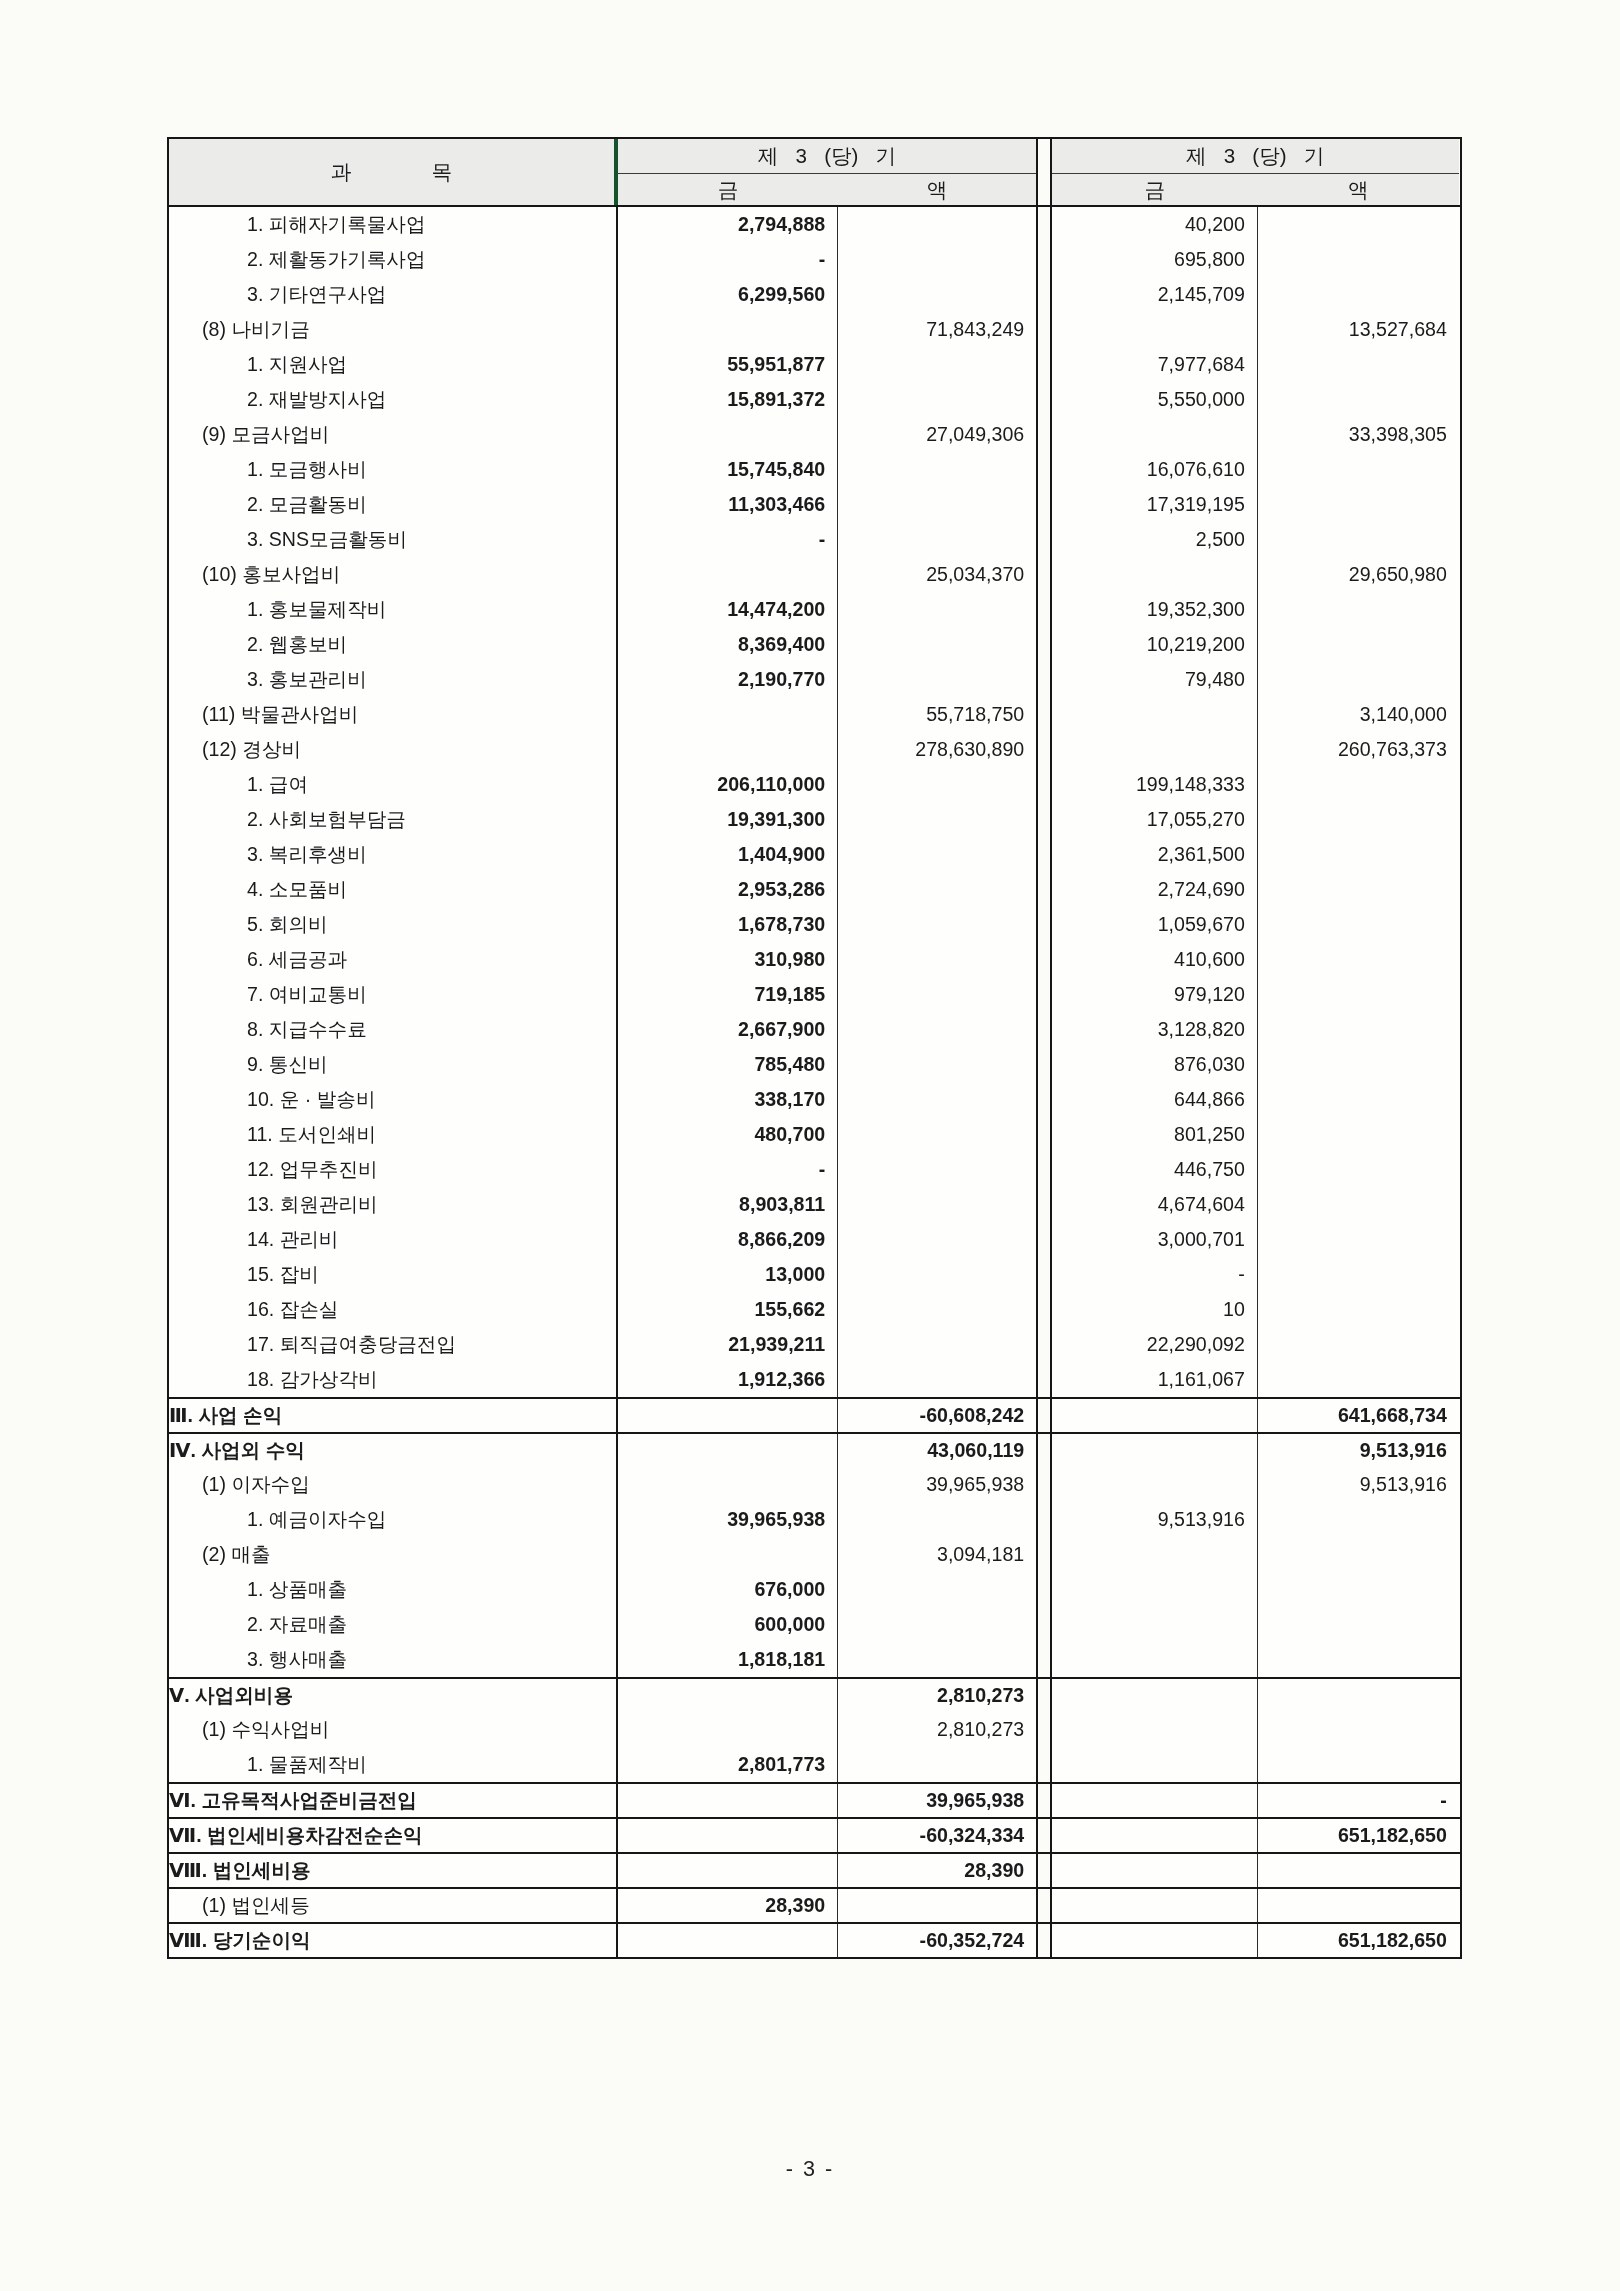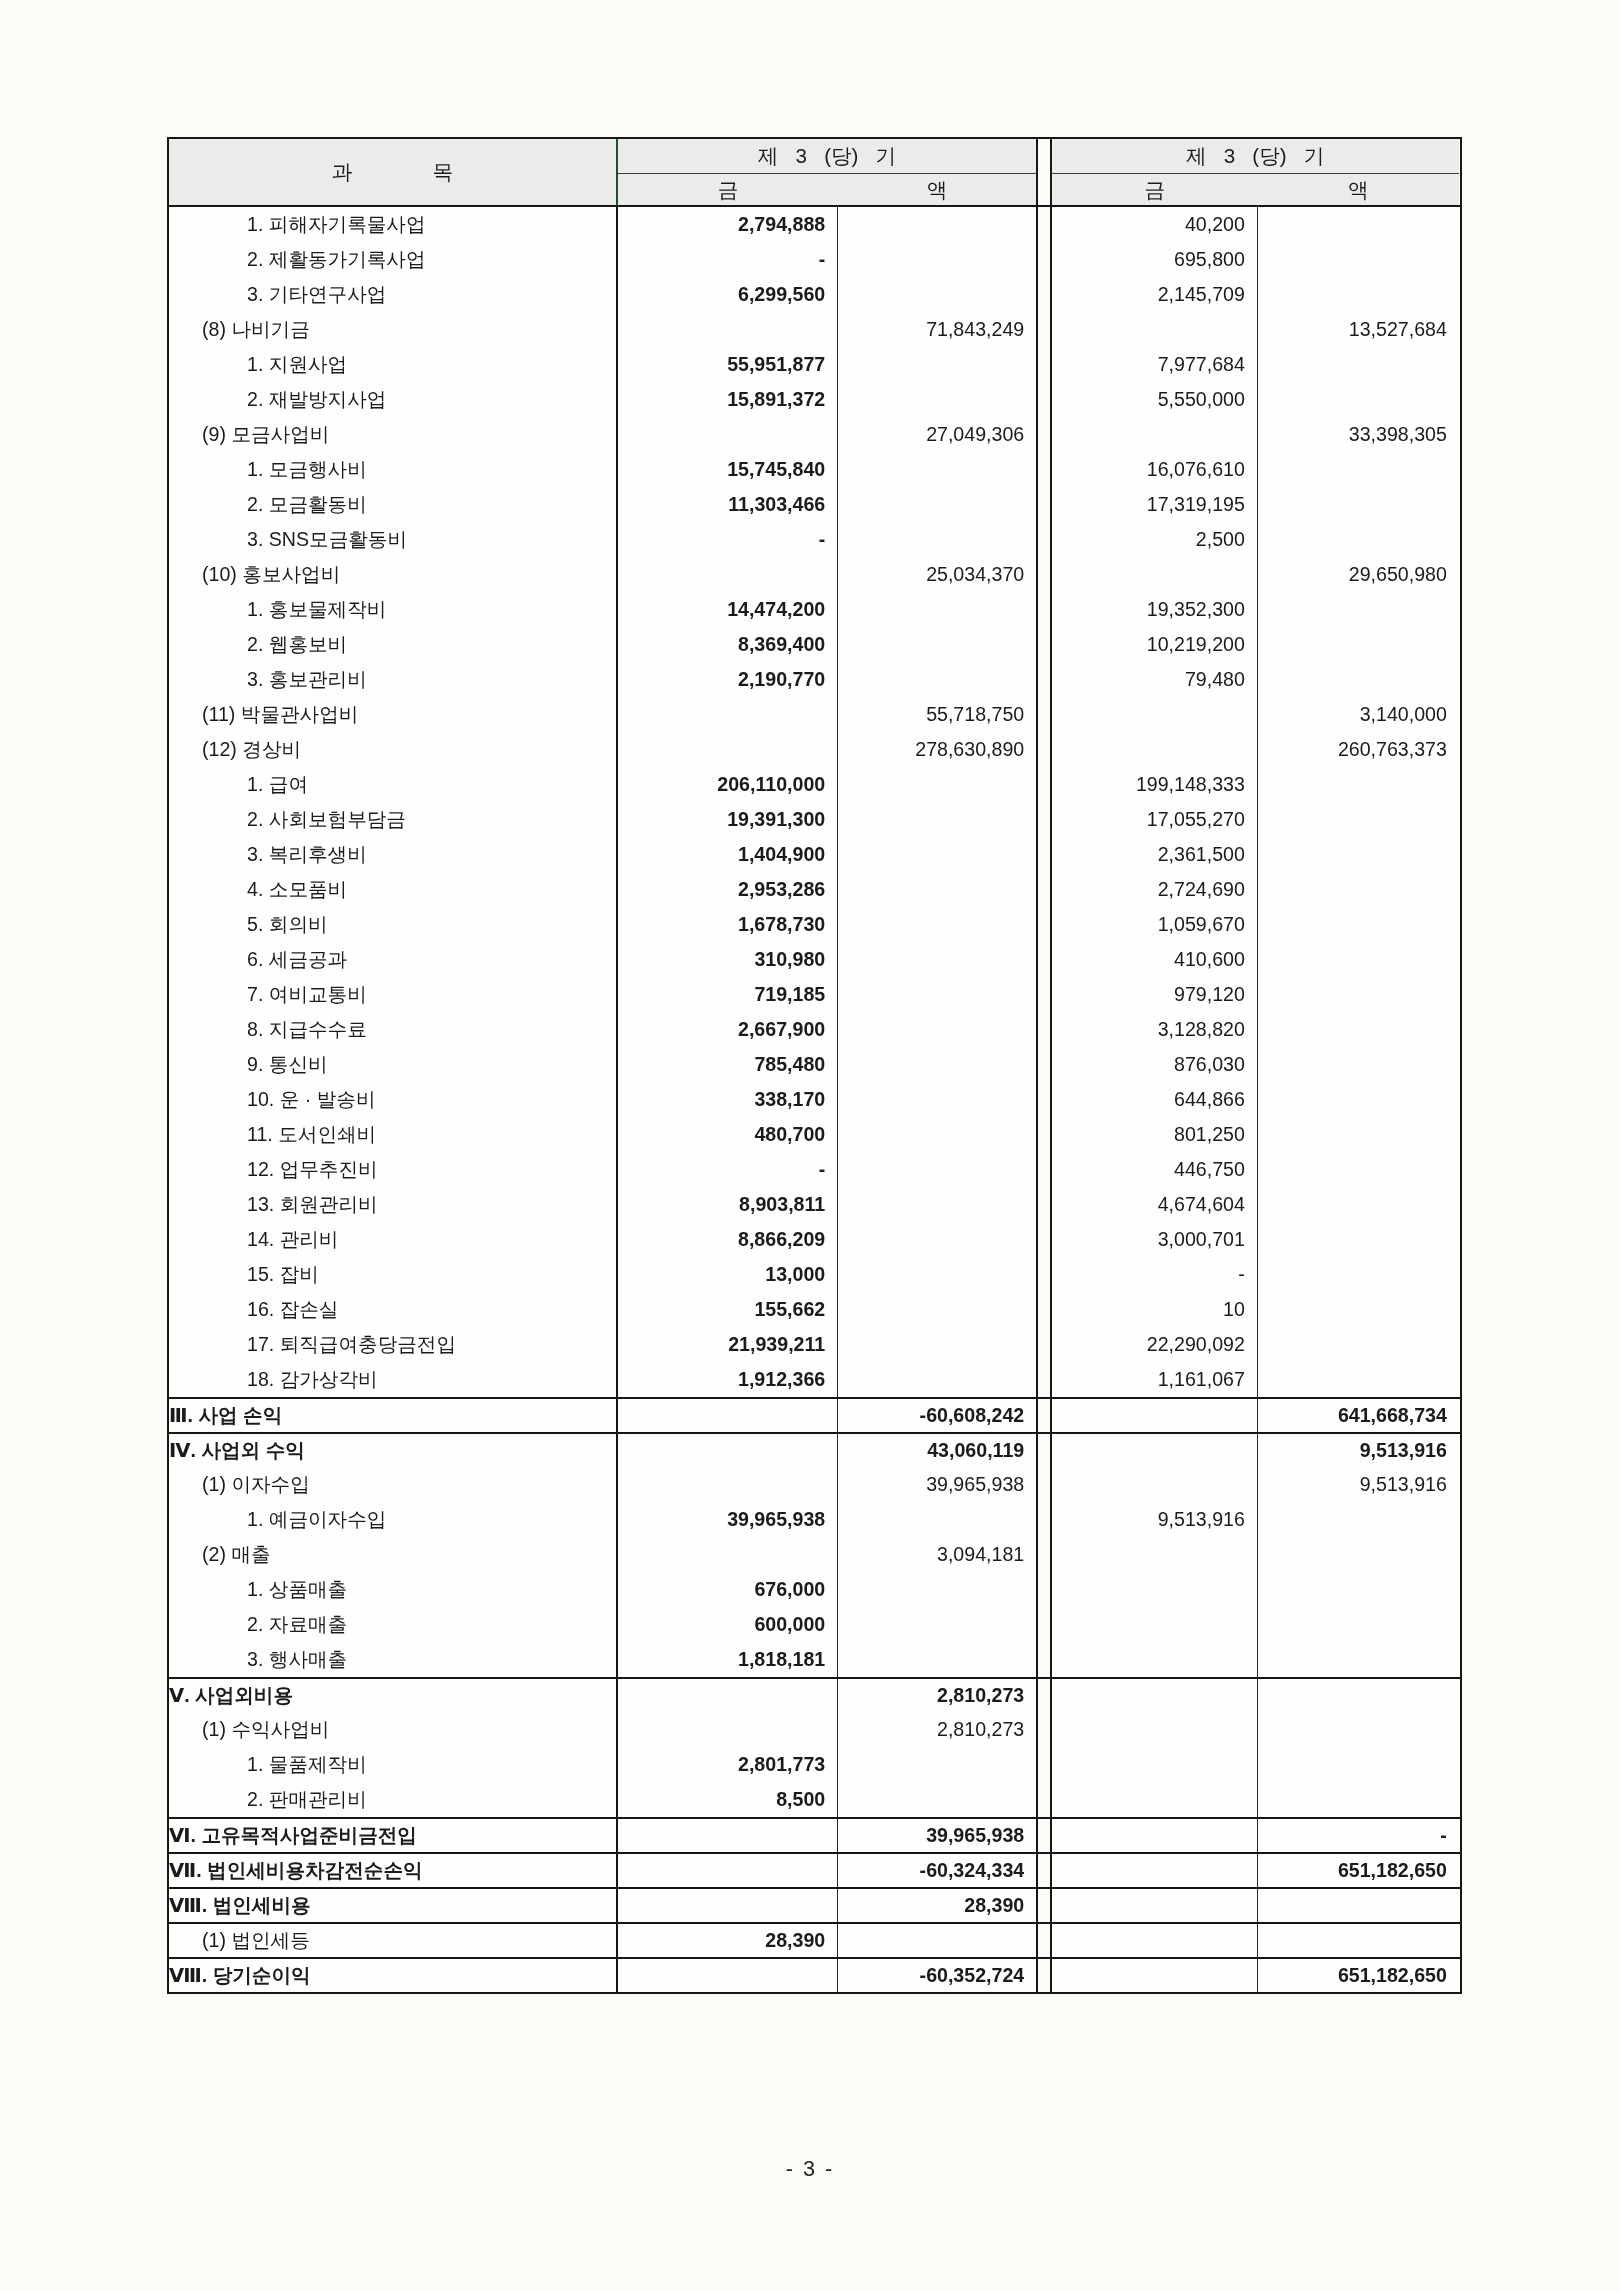--- a/index.html
+++ b/index.html
@@ -29,21 +29,21 @@
     border-bottom: 2px solid #161616;
   }
   .hcell {
     background: #ebebe9;
     display: flex;
     align-items: center;
     justify-content: center;
     font-size: 20.6px;
     white-space: pre;
   }
-  .h-account { grid-row: 1 / 3; grid-column: 1; border-right: 2px solid #14532d; }
+  .h-account { grid-row: 1 / 3; grid-column: 1; border-right: 4px solid #14532d; }
   .h-period-left  { grid-row: 1; grid-column: 2 / 4; border-bottom: 1px solid #3a3a3a; }
   .h-period-right { grid-row: 1; grid-column: 5 / 7; border-bottom: 1px solid #3a3a3a; }
   .h-geum-left  { grid-row: 2; grid-column: 2; }
   .h-aek-left   { grid-row: 2; grid-column: 3; }
   .h-geum-right { grid-row: 2; grid-column: 5; }
   .h-aek-right  { grid-row: 2; grid-column: 6; }
   .h-gap {
     grid-row: 1 / 3; grid-column: 4;
     background: #fbfbf8;
     border-left: 2px solid #161616;
@@ -507,28 +507,20 @@
 
   <div class="row">
     <div class="cell label ind2">1. 물품제작비</div>
     <div class="cell amt c1">2,801,773</div>
     <div class="cell amt c2"></div>
     <div class="cell gapcol"></div>
     <div class="cell amt c3"></div>
     <div class="cell amt c4"></div>
   </div>
 
-  <div class="row">
-    <div class="cell label ind2">2. 판매관리비</div>
-    <div class="cell amt c1">8,500</div>
-    <div class="cell amt c2"></div>
-    <div class="cell gapcol"></div>
-    <div class="cell amt c3"></div>
-    <div class="cell amt c4"></div>
-  </div>
 
   <div class="row bold rule">
     <div class="cell label ind0">Ⅵ. 고유목적사업준비금전입</div>
     <div class="cell amt c1"></div>
     <div class="cell amt c2">39,965,938</div>
     <div class="cell gapcol"></div>
     <div class="cell amt c3"></div>
     <div class="cell amt c4">-</div>
   </div>
 

